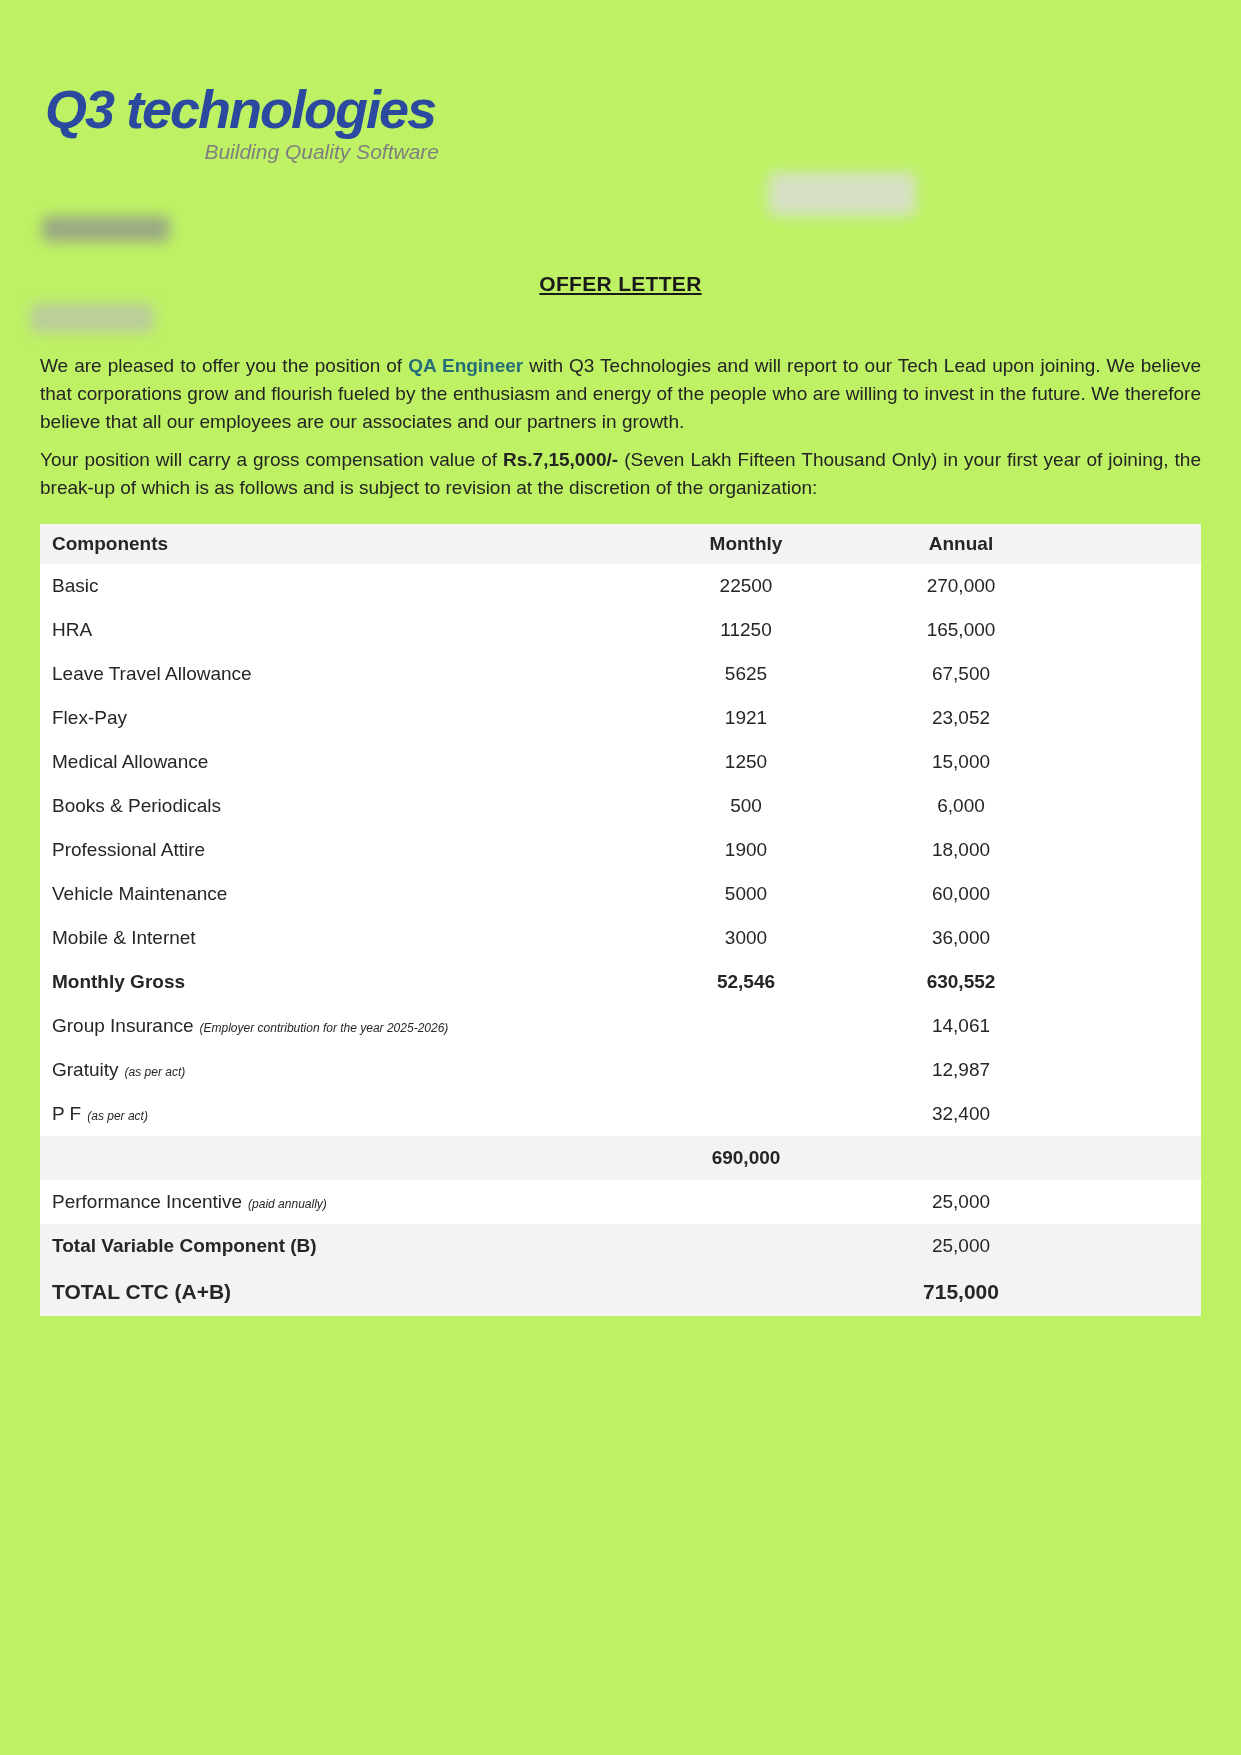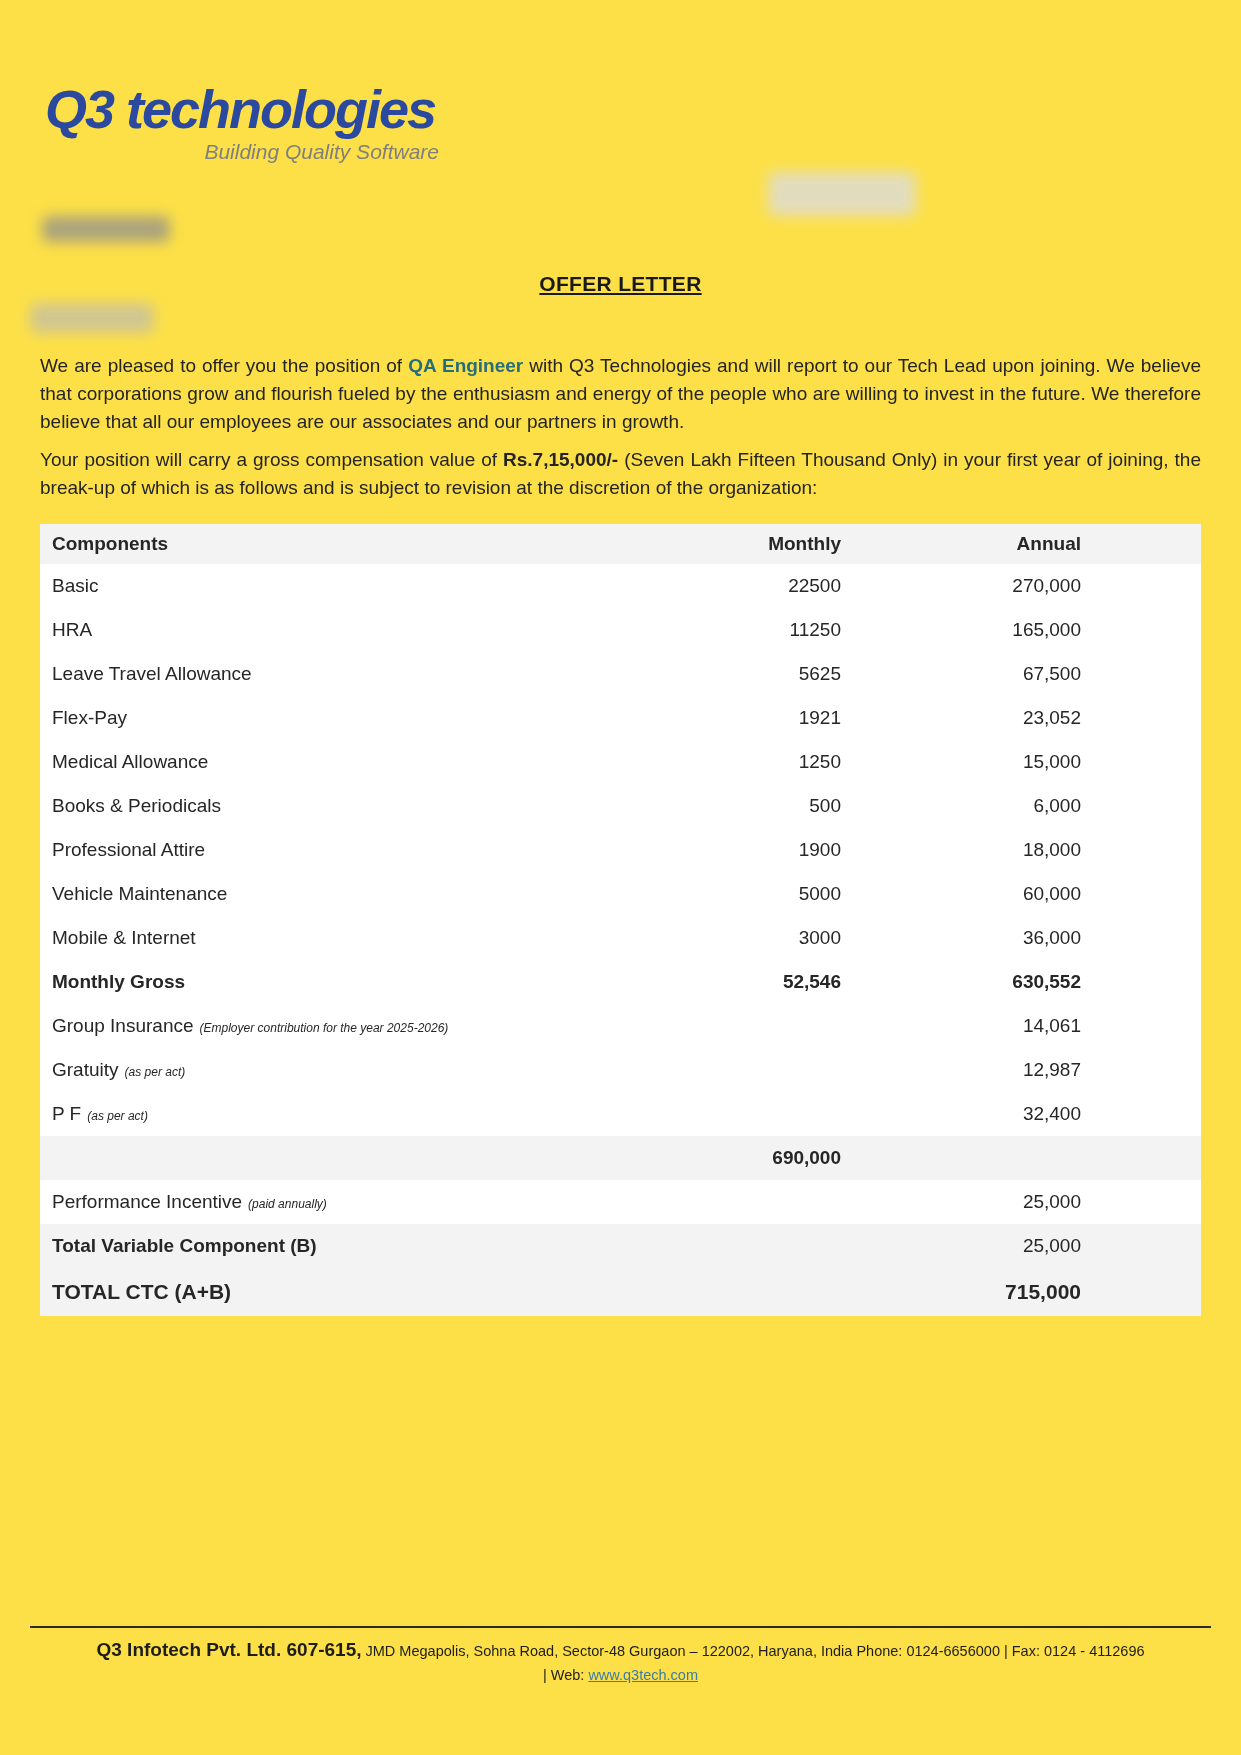--- a/index.html
+++ b/index.html
@@ -1,19 +1,19 @@
 <!DOCTYPE html>
 <html><head>
 <meta charset="utf-8">
 <style>
   * { margin:0; padding:0; box-sizing:border-box; }
   html,body { background:#e9e9e9; }
   .page {
     position:relative; width:1241px; height:1755px; margin:0 auto;
-    background:#fde047; color:#262626;
+    background:#bef264; color:#262626;
     font-family:"Liberation Sans", sans-serif;
     overflow:hidden;
   }
   
   .logo-block { position:absolute; left:45px; top:82px; width:400px; }
   .logo-text {
     font-size:54px; font-weight:800; font-style:italic;
     color:#2b4a9f; letter-spacing:-2px; line-height:1.0;
     font-family:"Liberation Sans", sans-serif;
   }
@@ -44,21 +44,21 @@
   .comp-table { margin-top:22px; width:100%; }
   .t-row {
     display:grid; grid-template-columns:611px 190px 240px 120px;
     align-items:center; min-height:44px; background:#ffffff;
   }
   .t-row.head { min-height:40px; background:#f3f3f3; font-weight:700; }
   .t-row.shaded { background:#f3f3f3; }
   .t-row.large { min-height:48px; font-size:21px; }
   .c-label { padding-left:12px; font-size:19px; text-align:left; white-space:nowrap; }
   .c-note  { font-size:12px; font-style:italic; font-weight:400; margin-left:6px; }
-  .c-num   { font-size:19px; text-align:right; }
+  .c-num   { font-size:19px; text-align:center; }
   .t-row.large .c-label, .t-row.large .c-num { font-size:21px; }
   
   .footer {
     position:absolute; left:30px; top:1626px; width:1181px;
     border-top:2px solid #2a2a2a; padding-top:8px; text-align:center;
   }
   .footer-line1 { font-size:14.5px; color:#1d1d1d; line-height:1.5; }
   .footer-company { font-size:19px; font-weight:700; }
   .footer-line2 { font-size:14.5px; color:#1d1d1d; margin-top:2px; }
   .footer-link { color:#3a7ca5; text-decoration:underline; cursor:pointer; }
@@ -192,18 +192,14 @@
       <div class="c-label"><span class="b">TOTAL CTC (A+B)</span></div>
       <div class="c-num b"></div>
       <div class="c-num b">715,000</div>
       <div></div>
     </div>
         </div>
     </div>
 
   </div>
 
-  <div class="footer">
-    <div class="footer-line1"><span class="footer-company">Q3 Infotech Pvt. Ltd. 607-615,</span><span> JMD Megapolis, Sohna Road, Sector-48 Gurgaon – 122002, Haryana, India Phone: 0124-6656000 | Fax: 0124 - 4112696</span></div>
-    <div class="footer-line2"><span>| Web: </span><a class="footer-link">www.q3tech.com</a></div>
-  </div>
 
 </div>
 
 </body></html>

